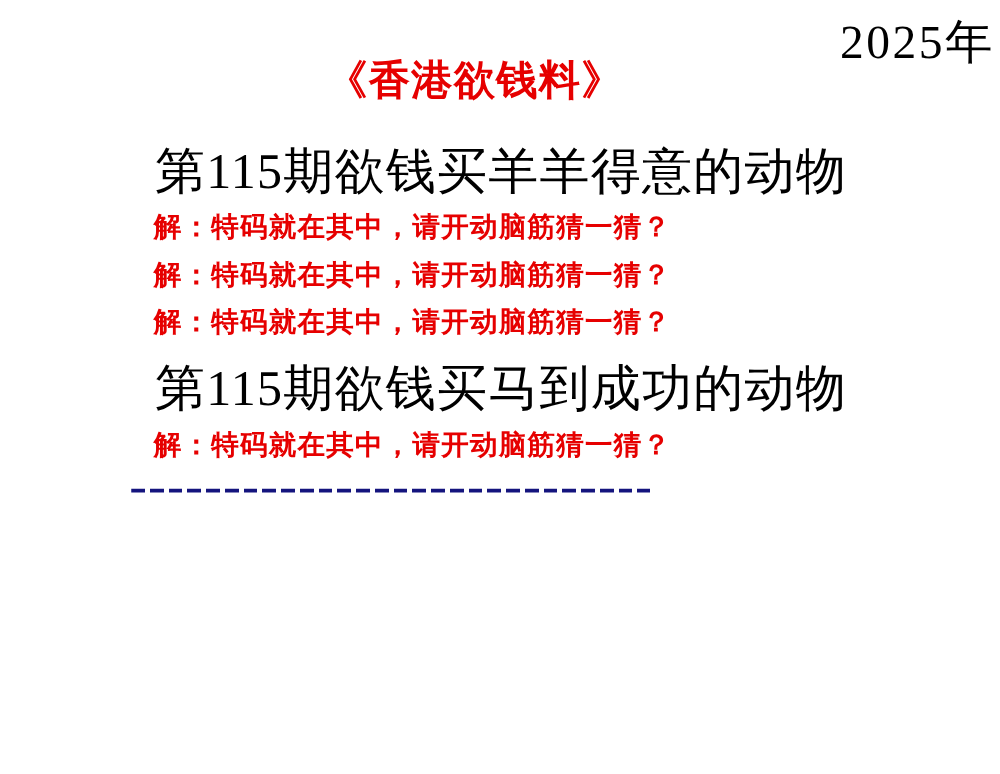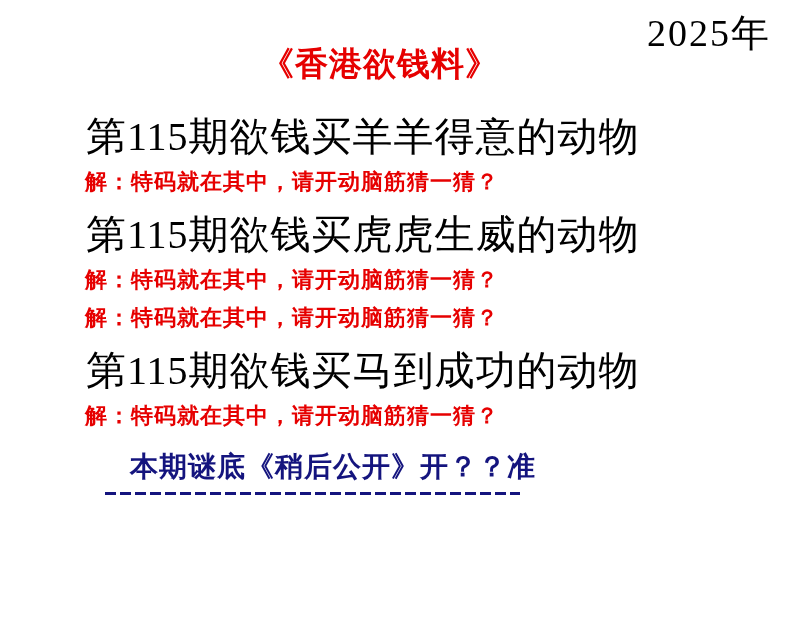--- a/index.html
+++ b/index.html
@@ -11,37 +11,38 @@
     position: relative;
     width: 800px;
     height: 619px;
     background: var(--background, #ffffff);
     overflow: hidden;
     font-family: "Liberation Serif", "DejaVu Serif", serif;
   }
   .year {
     position: absolute;
     top: 8px;
-    right: 29px;
+    right: 4px;
     font-size: 38px;
     color: var(--text-black, #000000);
     letter-spacing: 2px;
   }
   .title {
     margin: 42px 0 0 0;
     width: 760px;
     text-align: center;
     font-size: 33px;
     font-weight: bold;
     color: var(--title-red, #e60000);
     letter-spacing: 1px;
     font-family: "Liberation Serif", "DejaVu Serif", serif;
   }
   .entries {
     margin-top: 26px;
+    margin-left: 38px;
   }
   .entry .question {
     margin: 12px 0 0 86px;
     font-size: 40px;
     line-height: 48px;
     color: var(--text-black, #000000);
     letter-spacing: 1px;
     font-family: "Liberation Serif", "DejaVu Serif", serif;
     white-space: nowrap;
   }
@@ -90,33 +91,31 @@
   <h1 class="title">《香港欲钱料》</h1>
 
   <div class="entries">
 
     <div class="entry">
       <div class="question">第115期欲钱买羊羊得意的动物</div>
       <div class="answer">解：特码就在其中，请开动脑筋猜一猜？</div>
     </div>
 
     <div class="entry">
-      <div class="question">第115期欲钱买虎虎生威的动物</div>
       <div class="answer">解：特码就在其中，请开动脑筋猜一猜？</div>
     </div>
 
     <div class="entry">
       <div class="answer">解：特码就在其中，请开动脑筋猜一猜？</div>
     </div>
 
     <div class="entry">
       <div class="question">第115期欲钱买马到成功的动物</div>
       <div class="answer">解：特码就在其中，请开动脑筋猜一猜？</div>
     </div>
 
   </div>
 
   <div class="footer">
-    <div class="riddle">本期谜底《稍后公开》开？？准</div>
     <div class="dashed"></div>
   </div>
 
 </div>
 
 </body></html>

